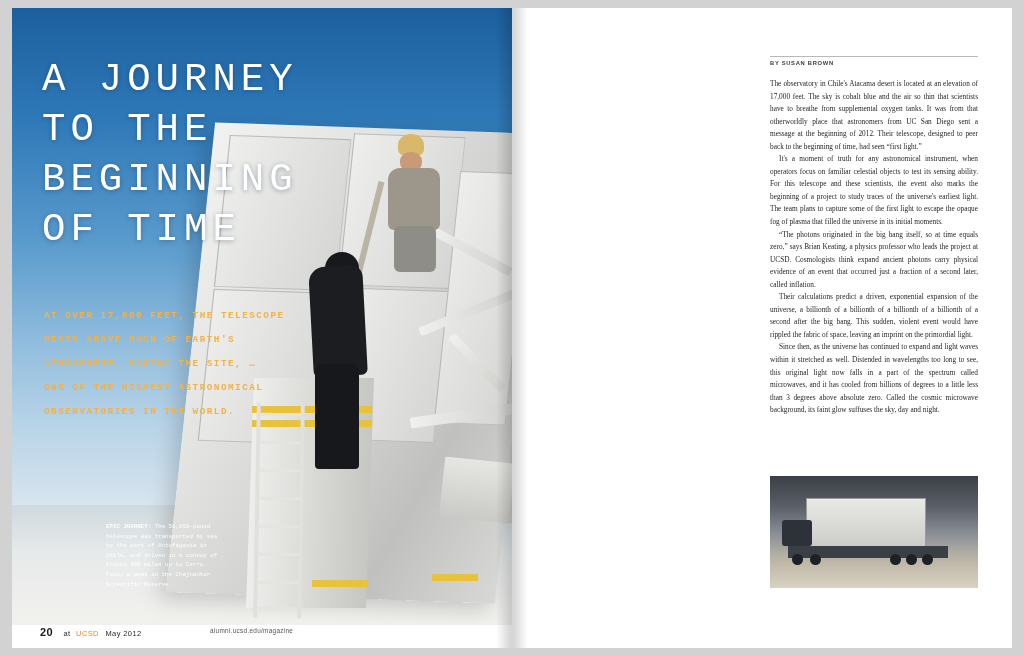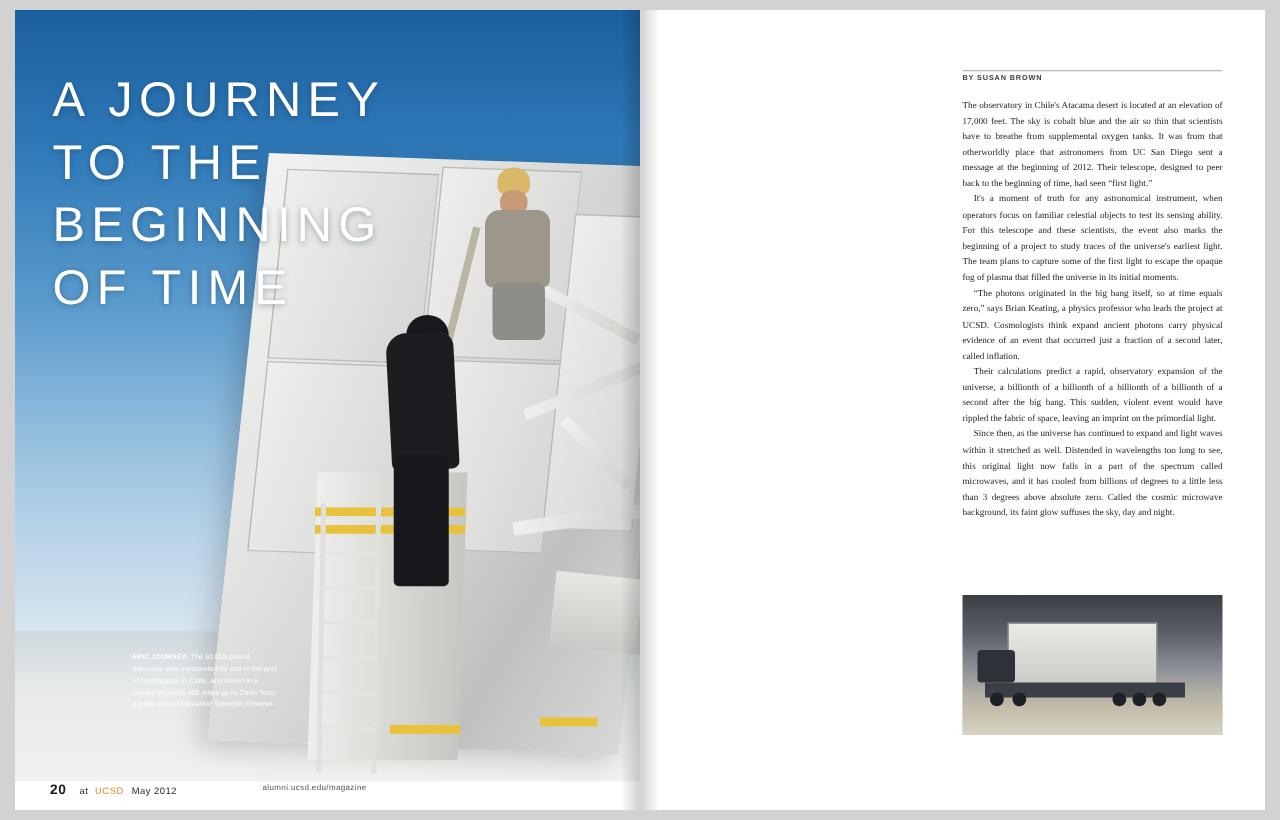--- a/index.html
+++ b/index.html
@@ -39,20 +39,21 @@
       linear-gradient(to bottom,
         #1c5f9e 0%,
         #2f79b8 18%,
         #5a9bcd 38%,
         #93bede 55%,
         #b9d4e8 68%,
         #d6e4ee 80%,
         #e8eef2 92%,
         #efeeea 100%);
     overflow: hidden;
+    font-family: Liberation Mono, monospace;
   }
   
   .ground {
     position: absolute;
     left: 0; bottom: 0;
     width: 500px; height: 120px;
     background: linear-gradient(to bottom, #cfd9de 0%, #e7eaea 40%, #f2f1ee 100%);
   }
   
   .dish {
@@ -367,20 +368,27 @@
 
       <div class="person-b">
         <div class="hat"></div>
         <div class="face"></div>
         <div class="coat"></div>
         <div class="pants"></div>
       </div>
 
       <div class="headline">A JOURNEY TO THE BEGINNING OF TIME</div>
 
+      <div class="deck">
+        <div>AT OVER 17,000 FEET, THE TELESCOPE</div>
+        <div>RESTS ABOVE MUCH OF EARTH'S</div>
+        <div>ATMOSPHERE, MAKING THE SITE, …</div>
+        <div>ONE OF THE HIGHEST ASTRONOMICAL</div>
+        <div>OBSERVATORIES IN THE WORLD.</div>
+      </div>
 
       <div class="caption-left">
         <b>EPIC JOURNEY:</b><span> The 50,000-pound telescope was transported by sea to the port of Antofagasta in Chile, and driven in a convoy of trucks 400 miles up to Cerro Toco, a peak in the Chajnantor Scientific Reserve.</span>
       </div>
     </div>
 
     <div class="footer-left">
       <div class="folio" style="left:28px; top:0;">
         <span class="num">20</span>
         <span style="margin-left:8px;">at</span>
@@ -392,21 +400,21 @@
   </div>
 
   <div class="page-right">
 
     <div class="byline">BY SUSAN BROWN</div>
 
     <div class="body-col">
       <p>The observatory in Chile's Atacama desert is located at an elevation of 17,000 feet. The sky is cobalt blue and the air so thin that scientists have to breathe from supplemental oxygen tanks. It was from that otherworldly place that astronomers from UC San Diego sent a message at the beginning of 2012. Their telescope, designed to peer back to the beginning of time, had seen “first light.”</p>
       <p>It's a moment of truth for any astronomical instrument, when operators focus on familiar celestial objects to test its sensing ability. For this telescope and these scientists, the event also marks the beginning of a project to study traces of the universe's earliest light. The team plans to capture some of the first light to escape the opaque fog of plasma that filled the universe in its initial moments.</p>
       <p>“The photons originated in the big bang itself, so at time equals zero,” says Brian Keating, a physics professor who leads the project at UCSD. Cosmologists think expand ancient photons carry physical evidence of an event that occurred just a fraction of a second later, called inflation.</p>
-      <p>Their calculations predict a rapid, observatory expansion of the universe, a billionth of a billionth of a billionth of a billionth of a second after the big bang. This sudden, violent event would have rippled the fabric of space, leaving an imprint on the primordial light.</p>
+      <p>Their calculations predict a driven, exponential expansion of the universe, a billionth of a billionth of a billionth of a billionth of a second after the big bang. This sudden, violent event would have rippled the fabric of space, leaving an imprint on the primordial light.</p>
       <p>Since then, as the universe has continued to expand and light waves within it stretched as well. Distended in wavelengths too long to see, this original light now falls in a part of the spectrum called microwaves, and it has cooled from billions of degrees to a little less than 3 degrees above absolute zero. Called the cosmic microwave background, its faint glow suffuses the sky, day and night.</p>
     </div>
 
     <div class="photo-inset">
       <div class="inset-ground"></div>
       <div class="inset-truck"></div>
       <div class="inset-cab"></div>
       <div class="inset-bed"></div>
       <div class="inset-wheel" style="left:22px;"></div>
       <div class="inset-wheel" style="left:40px;"></div>

